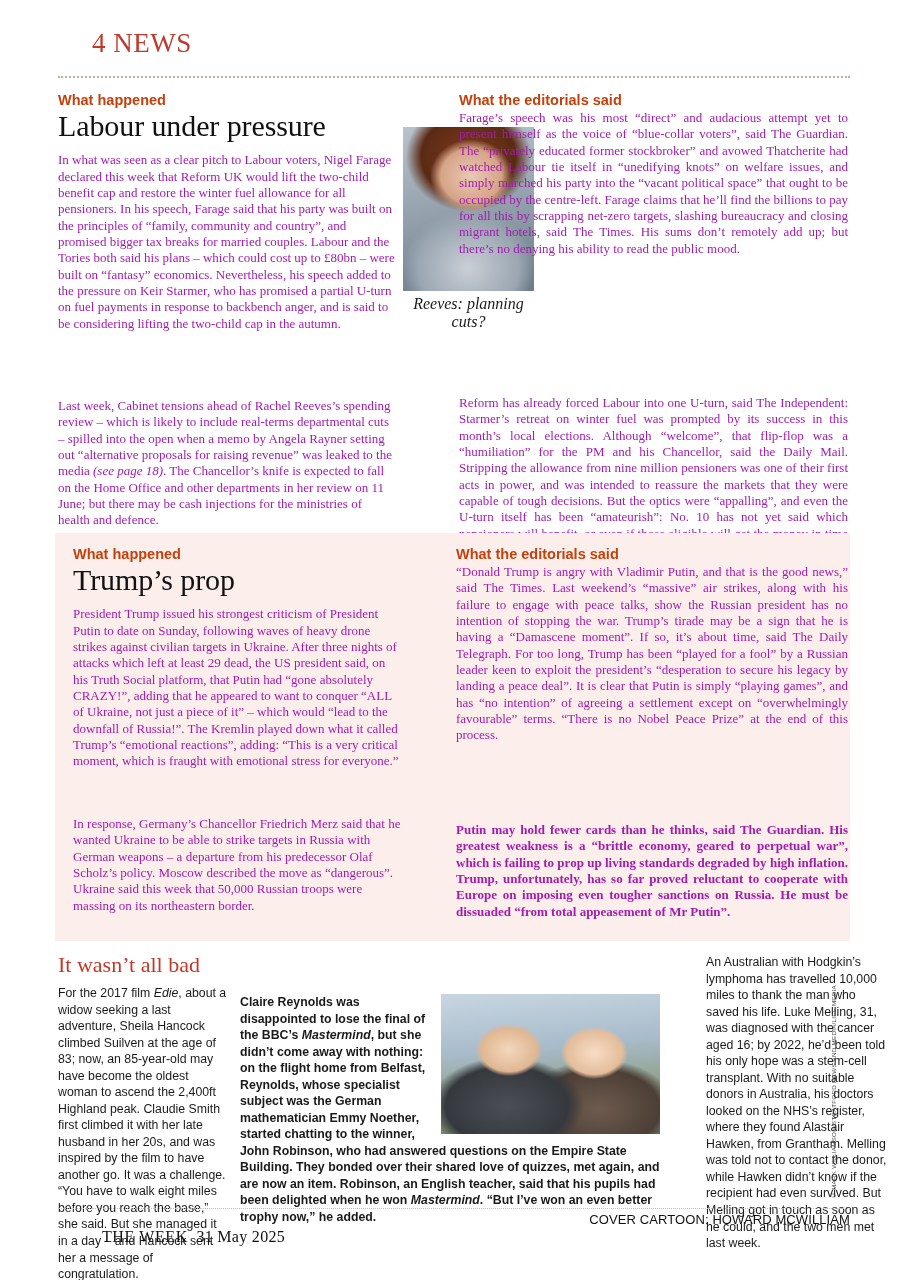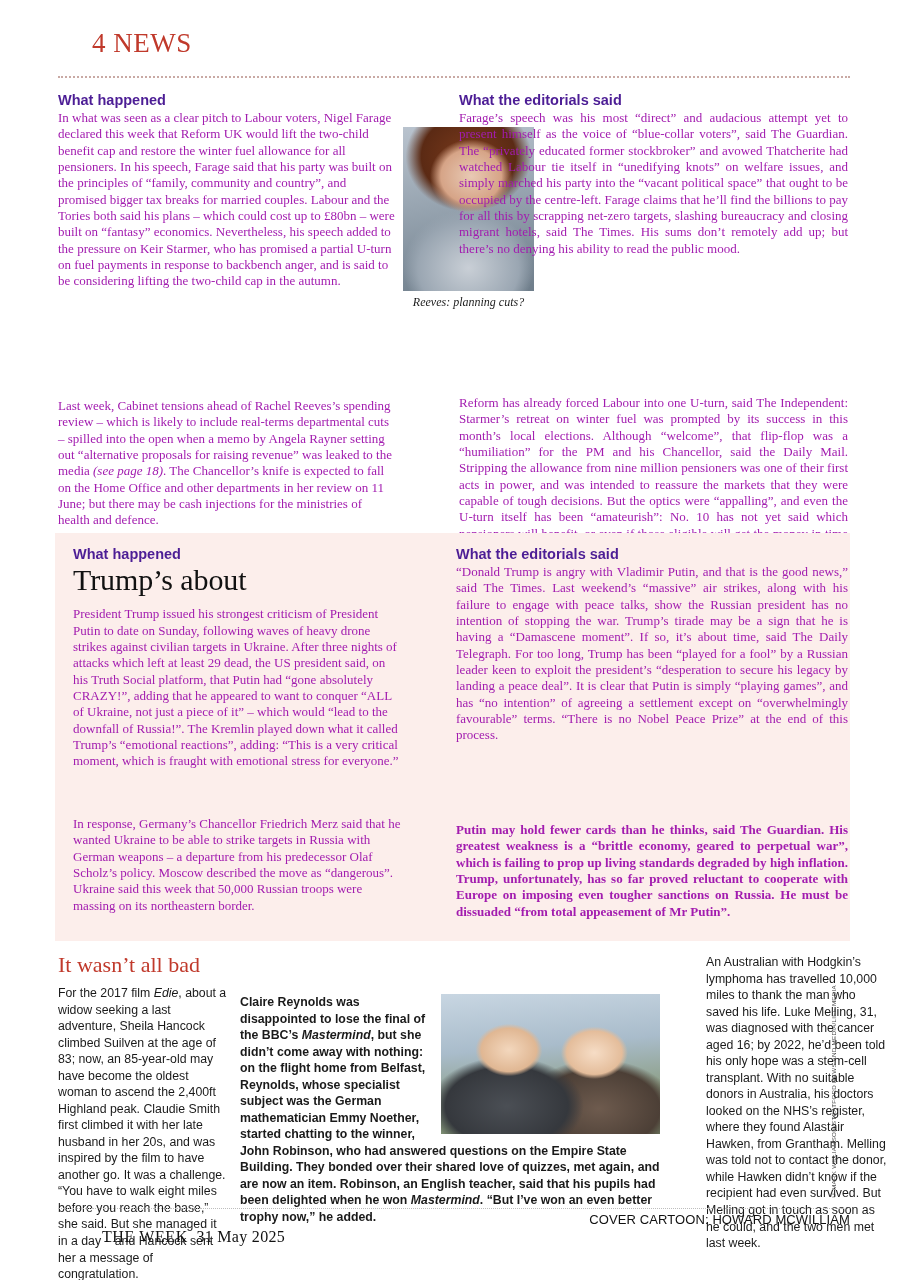--- a/index.html
+++ b/index.html
@@ -33,21 +33,21 @@
   }
   .rule-dotted {
     position: absolute; left: 58px; right: 55px; top: 76px;
     border-top: 2px dotted #c9a9a4;
     height: 0;
   }
 
   
   .kicker {
     font-family: "Liberation Sans", sans-serif;
-    font-weight: 700; font-size: 14.5px; color: #4c1d95;
+    font-weight: 700; font-size: 14.5px; color: #c2410c;
     margin: 0 0 2px 0;
   }
   .headline {
     font-family: "Liberation Serif", serif;
     font-weight: 400; font-size: 30px; line-height: 1.08;
     margin: 0 0 10px 0; color: #111; letter-spacing: -0.1px;
   }
   .body-copy {
     font-size: 13px; line-height: 1.255; text-align: left;
     margin: 0 0 11px 0; color: #a21caf;
@@ -60,21 +60,21 @@
   .s1-left { position: absolute; left: 0; top: 0; width: 337px; }
   .s1-right { position: absolute; left: 401px; top: 0; width: 389px; }
   .s1-photo-wrap {
     position: absolute; left: 345px; top: 35px; width: 131px;
   }
   .photo {
     width: 100%; display: block; border: 0;
     background: #cfcfcf;
   }
   .photo-caption {
-    font-size: 12px; font-style: italic; text-align: center;
+    font-size: 16px; font-style: italic; text-align: center;
     margin-top: 4px; color: #1b1b1b;
   }
   .s1-bottom-left { position: absolute; left: 0; top: 306px; width: 337px; }
 
   
   .story2 {
     position: absolute; left: 55px; top: 533px; width: 795px; height: 408px;
     background: #fceeeb;
   }
   .s2-left { position: absolute; left: 18px; top: 13px; width: 330px; }
@@ -163,20 +163,21 @@
       <span class="num">4</span>
       <span>NEWS</span>
     </div>
   </div>
   <div class="rule-dotted"></div>
 
   <div class="story1">
 
     <div class="s1-left">
       <div class="kicker">What happened</div>
+      <h1 class="headline">Labour under pressure</h1>
       <p class="body-copy">In what was seen as a clear pitch to Labour voters, Nigel Farage declared this week that Reform UK would lift the two-child benefit cap and restore the winter fuel allowance for all pensioners. In his speech, Farage said that his party was built on the principles of “family, community and country”, and promised bigger tax breaks for married couples. Labour and the Tories both said his plans – which could cost up to £80bn – were built on “fantasy” economics. Nevertheless, his speech added to the pressure on Keir Starmer, who has promised a partial U-turn on fuel payments in response to backbench anger, and is said to be considering lifting the two-child cap in the autumn.</p>
     </div>
 
     <div class="s1-photo-wrap">
       <div class="photo ph-reeves"></div>
       <div class="photo-caption">Reeves: planning cuts?</div>
     </div>
 
     <div class="s1-right">
       <div class="kicker">What the editorials said</div>
@@ -192,21 +193,21 @@
 
     <div style="position:absolute; left:401px; top:303px; width:389px;">
       <p class="body-copy just">Reform has already forced Labour into one U-turn, said The Independent: Starmer’s retreat on winter fuel was prompted by its success in this month’s local elections. Although “welcome”, that flip-flop was a “humiliation” for the PM and his Chancellor, said the Daily Mail. Stripping the allowance from nine million pensioners was one of their first acts in power, and was intended to reassure the markets that they were capable of tough decisions. But the optics were “appalling”, and even the U-turn itself has been “amateurish”: No. 10 has not yet said which pensioners will benefit, or even if those eligible will get the money in time for this winter.</p>
     </div>
   </div>
 
   <div class="story2">
 
     <div class="s2-left">
       <div class="kicker">What happened</div>
-      <h1 class="headline">Trump’s about</h1>
+      <h1 class="headline">Trump’s prop</h1>
       <p class="body-copy">President Trump issued his strongest criticism of President Putin to date on Sunday, following waves of heavy drone strikes against civilian targets in Ukraine. After three nights of attacks which left at least 29 dead, the US president said, on his Truth Social platform, that Putin had “gone absolutely CRAZY!”, adding that he appeared to want to conquer “ALL of Ukraine, not just a piece of it” – which would “lead to the downfall of Russia!”. The Kremlin played down what it called Trump’s “emotional reactions”, adding: “This is a very critical moment, which is fraught with emotional stress for everyone.”</p>
     </div>
 
 
     <div class="s2-right">
       <div class="kicker">What the editorials said</div>
       <p class="body-copy just">“Donald Trump is angry with Vladimir Putin, and that is the good news,” said The Times. Last weekend’s “massive” air strikes, along with his failure to engage with peace talks, show the Russian president has no intention of stopping the war. Trump’s tirade may be a sign that he is having a “Damascene moment”. If so, it’s about time, said The Daily Telegraph. For too long, Trump has been “played for a fool” by a Russian leader keen to exploit the president’s “desperation to secure his legacy by landing a peace deal”. It is clear that Putin is simply “playing games”, and has “no intention” of agreeing a settlement except on “overwhelmingly favourable” terms. “There is no Nobel Peace Prize” at the end of this process.</p>
     </div>
 
     <div style="position:absolute; left:18px; top:283px; width:330px;">

